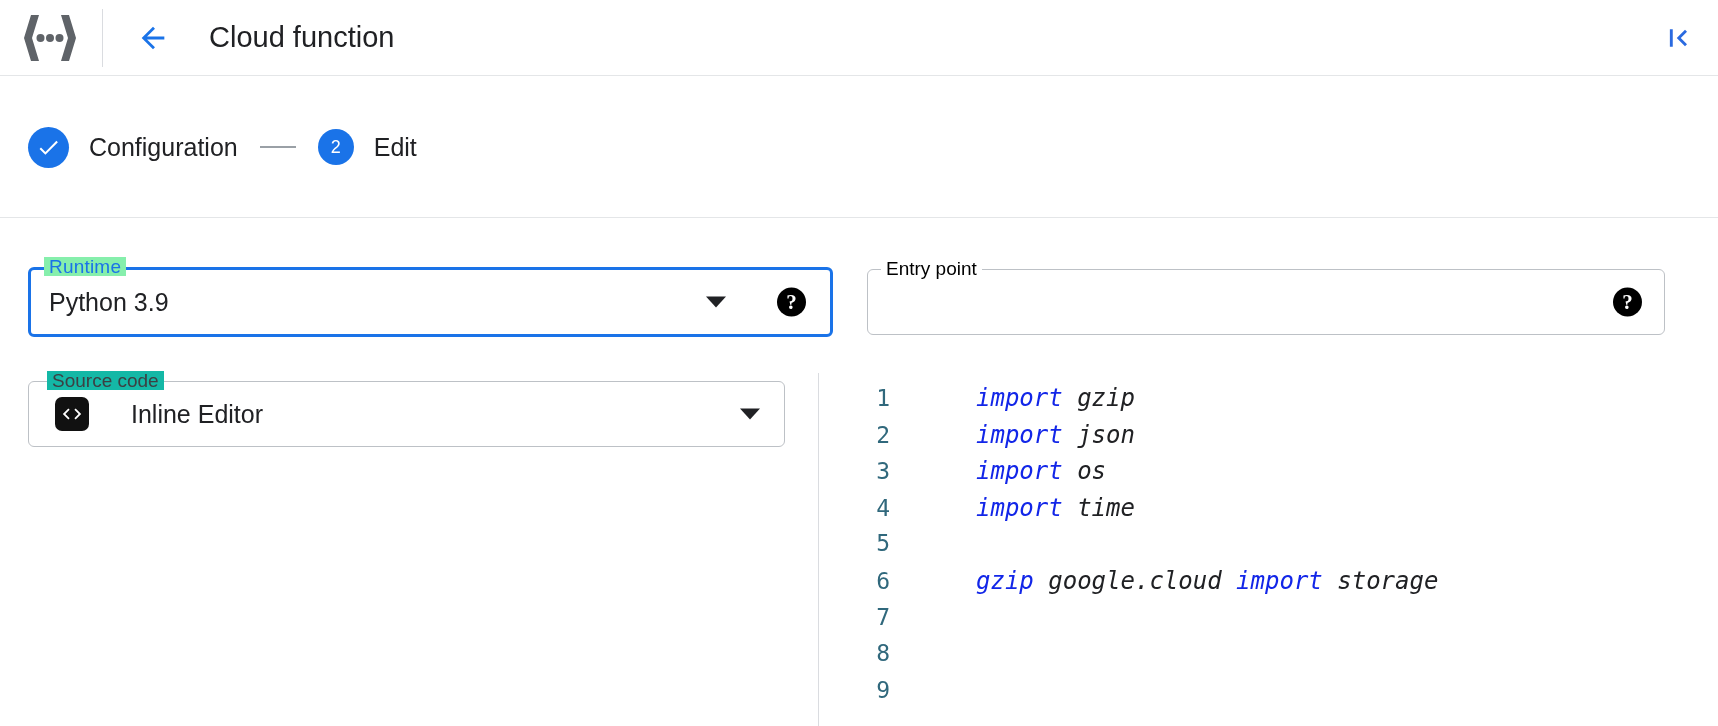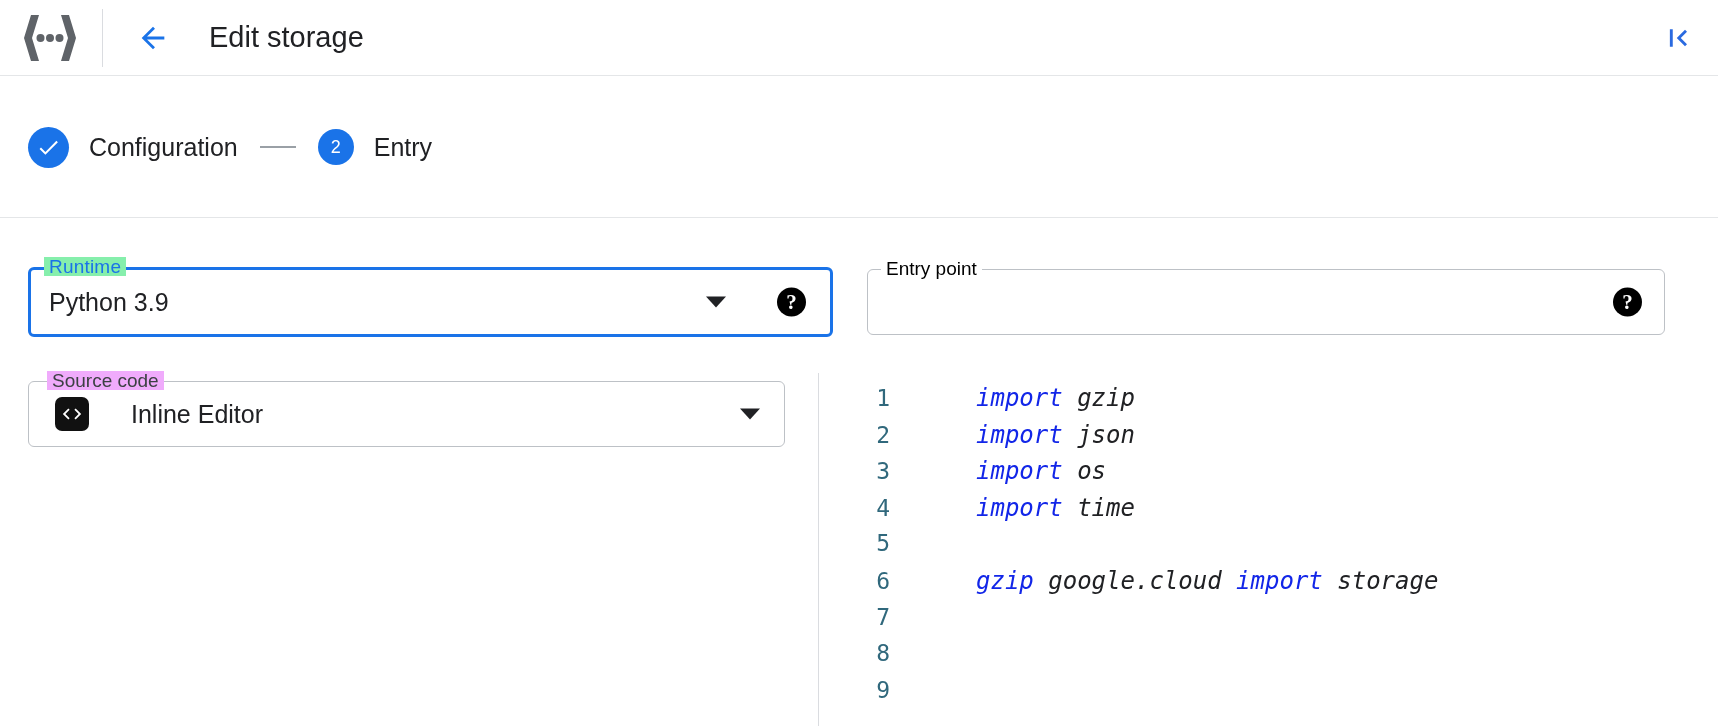--- a/index.html
+++ b/index.html
@@ -235,21 +235,21 @@
     left: 28px; top: 162px;
     width: 757px; height: 66px;
     border: 1px solid #bdc1c6;
     border-radius: 6px;
     background: #ffffff;
     cursor: pointer;
   }
   .source-legend {
     position: absolute;
     left: 18px; top: -11px;
-    background: #f0abfc;
+    background: #14b8a6;
     padding: 0 5px;
     font-size: 19px;
     color: #3c4043;
     line-height: 1;
   }
   .code-badge {
     position: absolute;
     left: 26px; top: 50%;
     transform: translateY(-50%);
     width: 34px; height: 34px;
@@ -332,21 +332,21 @@
   </div>
 
   <div class="header-divider"></div>
 
   <div class="back-arrow-btn">
     <svg width="34" height="34" viewBox="0 0 24 24">
       <path d="M20 11H7.8l5.6-5.6L12 4l-8 8 8 8 1.4-1.4L7.8 13H20z" fill="#1a73e8"></path>
     </svg>
   </div>
 
-  <span class="page-heading">Edit storage</span>
+  <span class="page-heading">Cloud function</span>
 
   <div class="header-spacer"></div>
 
   <div class="collapse-btn">
     <svg width="30" height="30" viewBox="0 0 24 24">
       <path d="M17.6 5.4L11 12l6.6 6.6 1.6-1.6L14.2 12l5-5z" fill="#2a6ae0"></path>
       <rect x="5.5" y="5" width="2.3" height="14" fill="#2a6ae0"></rect>
     </svg>
   </div>
 </div>
@@ -361,21 +361,21 @@
     </div>
     <span class="step-label">Configuration</span>
   </div>
 
   <div class="step-connector"></div>
 
   <div class="step">
     <div class="step-circle num">
       <span class="step-num">2</span>
     </div>
-    <span class="step-label">Entry</span>
+    <span class="step-label">Edit</span>
   </div>
 </div>
 
 <div class="content">
 
   <div class="runtime-field">
     <span class="runtime-legend">Runtime</span>
     <span class="runtime-value">Python 3.9</span>
     <span class="runtime-caret"></span>
   </div>

